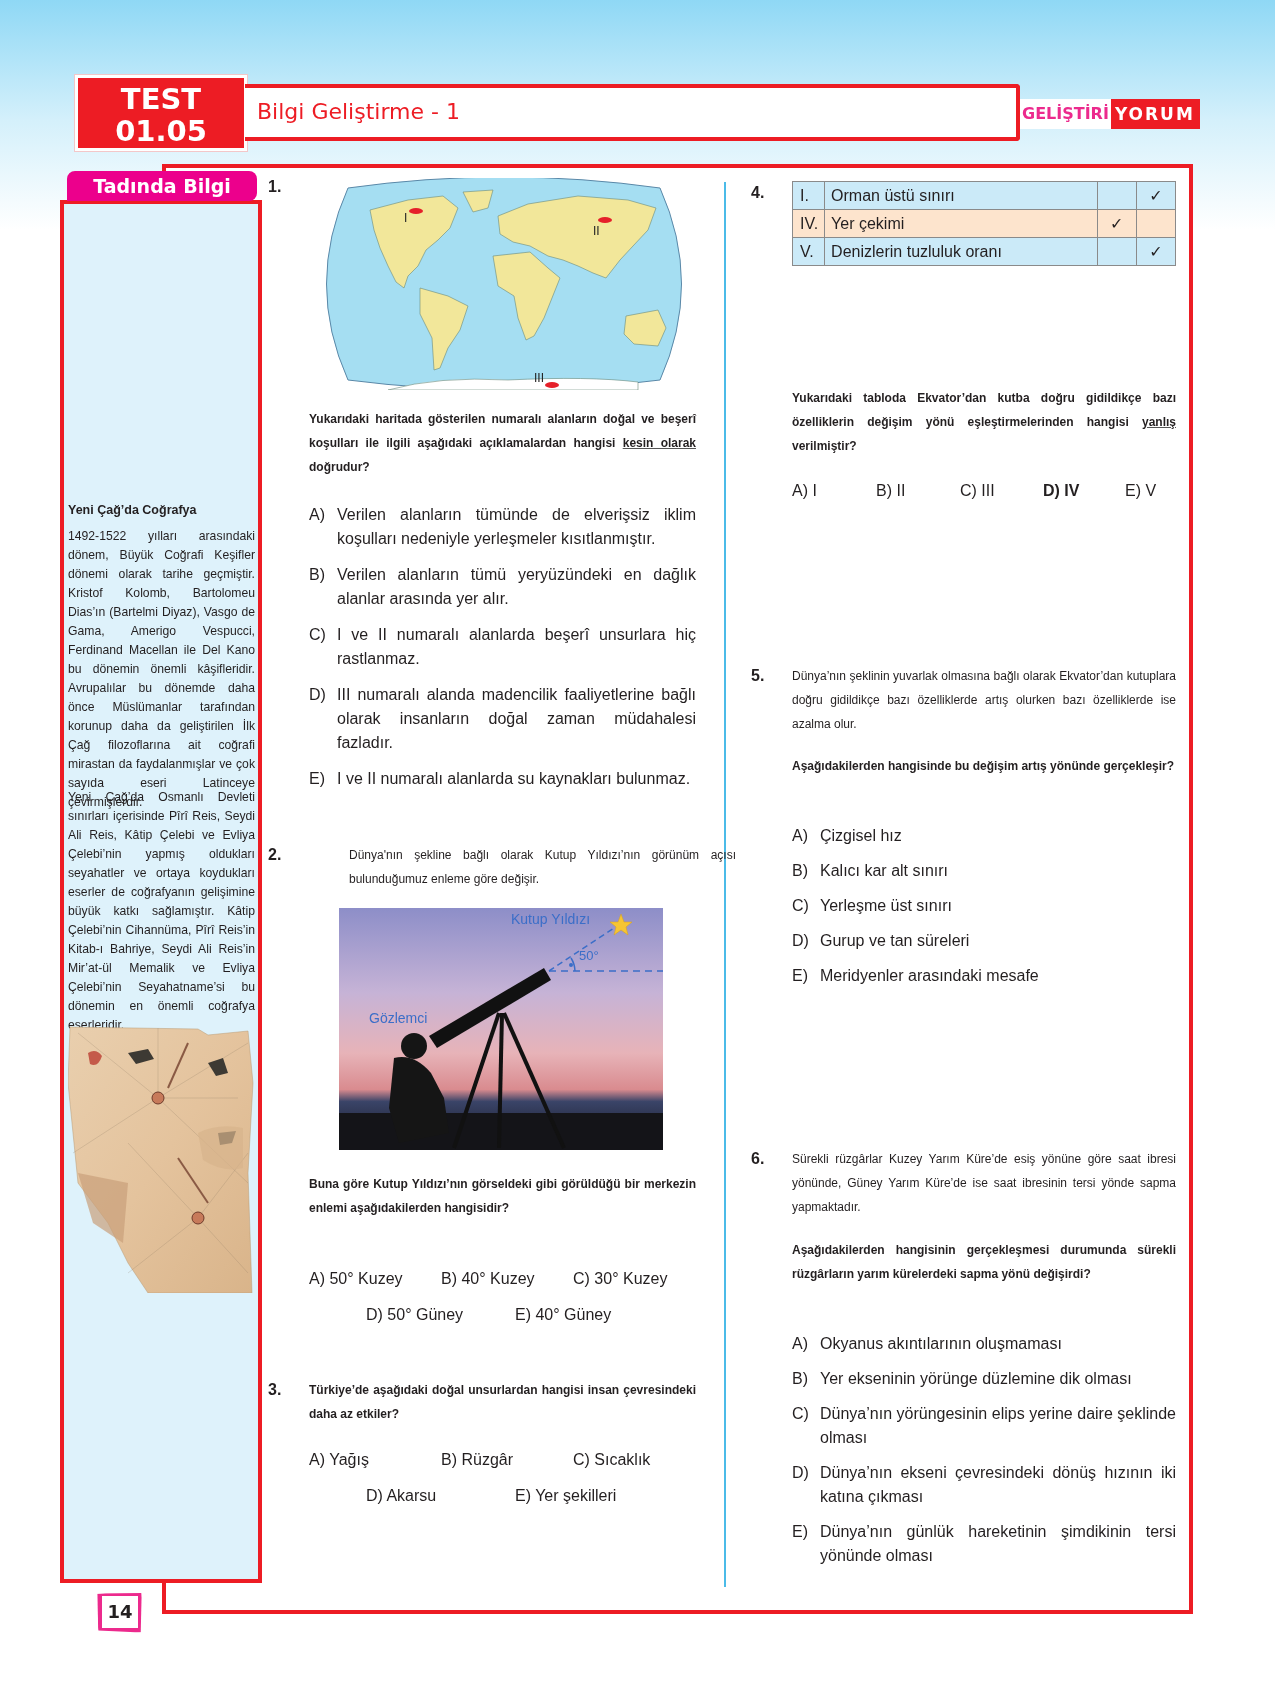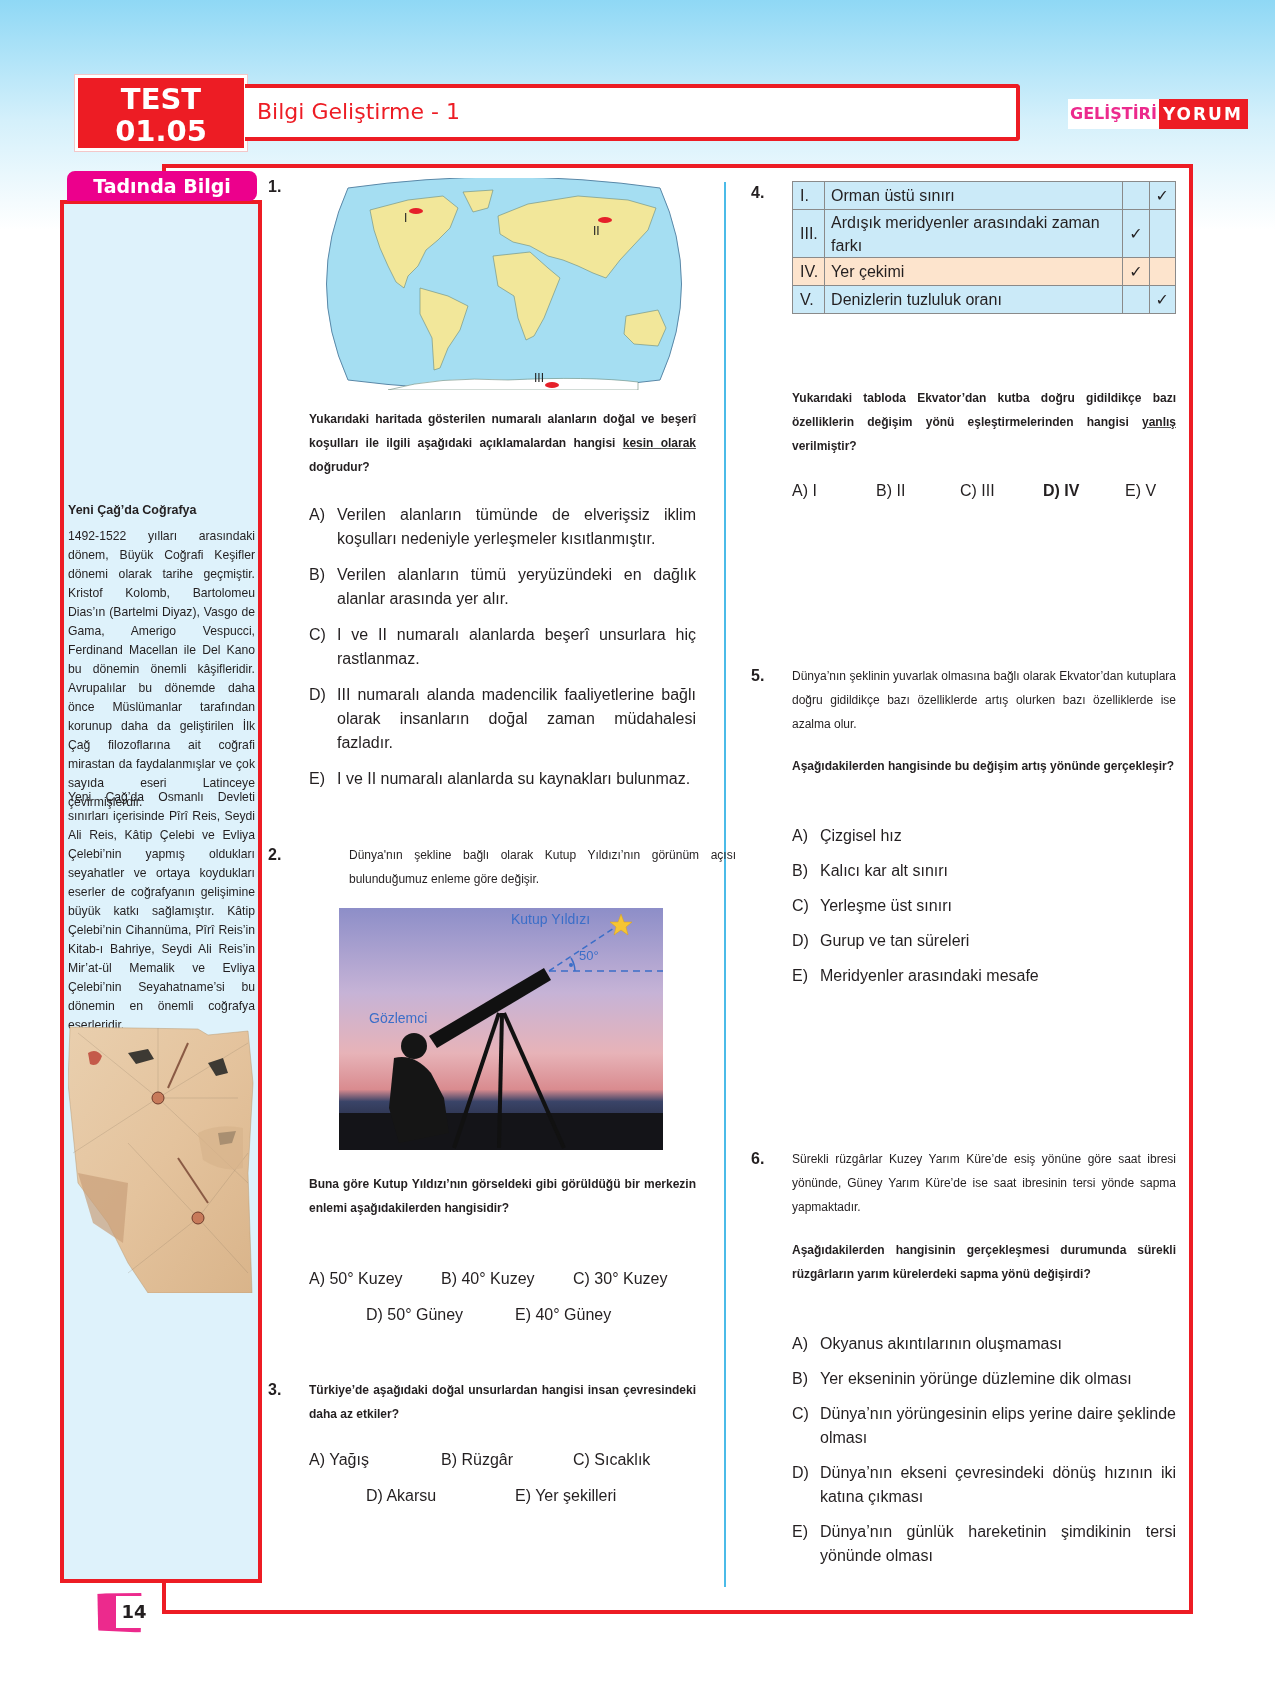--- a/index.html
+++ b/index.html
@@ -21,21 +21,21 @@
     text-align: center; line-height: 32px; font-size: 29px; padding-top: 5px;
   }
   .title-box {
     left: 245px; top: 84px; width: 775px; height: 57px;
     border: 4px solid #ed1c24; border-left: none; background: #fff; border-radius: 0 4px 4px 0;
   }
   .title-text {
     left: 257px; top: 99px; color: #ed1c24; font-size: 22px; font-family: "DejaVu Sans", sans-serif;
   }
   .brand {
-    left: 1068px; top: 99px; height: 30px; display: flex; align-items: stretch;
+    left: 1020px; top: 99px; height: 30px; display: flex; align-items: stretch;
   }
   .brand-a { background: #fff; color: #ec2a8d; font-weight: bold; font-size: 16px; padding: 5px 2px 0 2px; font-family: "DejaVu Sans", sans-serif; }
   .brand-b { background: #ed1c24; color: #fff; font-weight: bold; font-size: 17px; padding: 5px 5px 0 4px; letter-spacing: 2px; font-family: "DejaVu Sans", sans-serif; }
 
   
   .main-frame {
     left: 162px; top: 164px; width: 1031px; height: 1450px;
     border: 4px solid #ed1c24; background: transparent;
   }
   .main-frame-bg {
@@ -64,21 +64,20 @@
 
   
   .page-num {
     left: 97px; top: 1592px; width: 46px; height: 42px;
     background: #ec2a8d; transform: rotate(-4deg); clip-path: polygon(4% 0, 100% 6%, 92% 100%, 0 88%);
   }
   .page-num-inner {
     left: 102px; top: 1596px; width: 36px; height: 32px; background: #fff;
     font-weight: bold; font-size: 18px; text-align: center; line-height: 32px;
     font-family: "DejaVu Sans", sans-serif;
-    margin-left: 14px;
   }
 
   
   .qnum { font-weight: bold; font-size: 16px; }
   .qtext { font-size: 12px; line-height: 24px; text-align: justify; }
   .qbold { font-weight: bold; }
   .u { text-decoration: underline; text-decoration-color: #555; }
   .opt { display: flex; font-size: 16px; line-height: 24px; text-align: justify; }
   .opt .letter { width: 28px; flex: 0 0 28px; }
   .opt .txt { flex: 1; }
@@ -268,26 +267,20 @@
 
 <div class="abs qnum" style="left:751px; top:184px;">4.</div>
 <table class="abs prop" style="left:792px; top:181px; width:384px;">
   <tbody>
   <tr class="blue">
     <td class="num">I.</td>
     <td>Orman üstü sınırı</td>
     <td class="chk"></td>
     <td class="chk">✓</td>
   </tr>
-  <tr class="blue">
-    <td class="num">III.</td>
-    <td style="height:48px; line-height:23px;">Ardışık meridyenler arasındaki zaman farkı</td>
-    <td class="chk">✓</td>
-    <td class="chk"></td>
-  </tr>
   <tr class="peach">
     <td class="num">IV.</td>
     <td>Yer çekimi</td>
     <td class="chk">✓</td>
     <td class="chk"></td>
   </tr>
   <tr class="blue">
     <td class="num">V.</td>
     <td>Denizlerin tuzluluk oranı</td>
     <td class="chk"></td>

